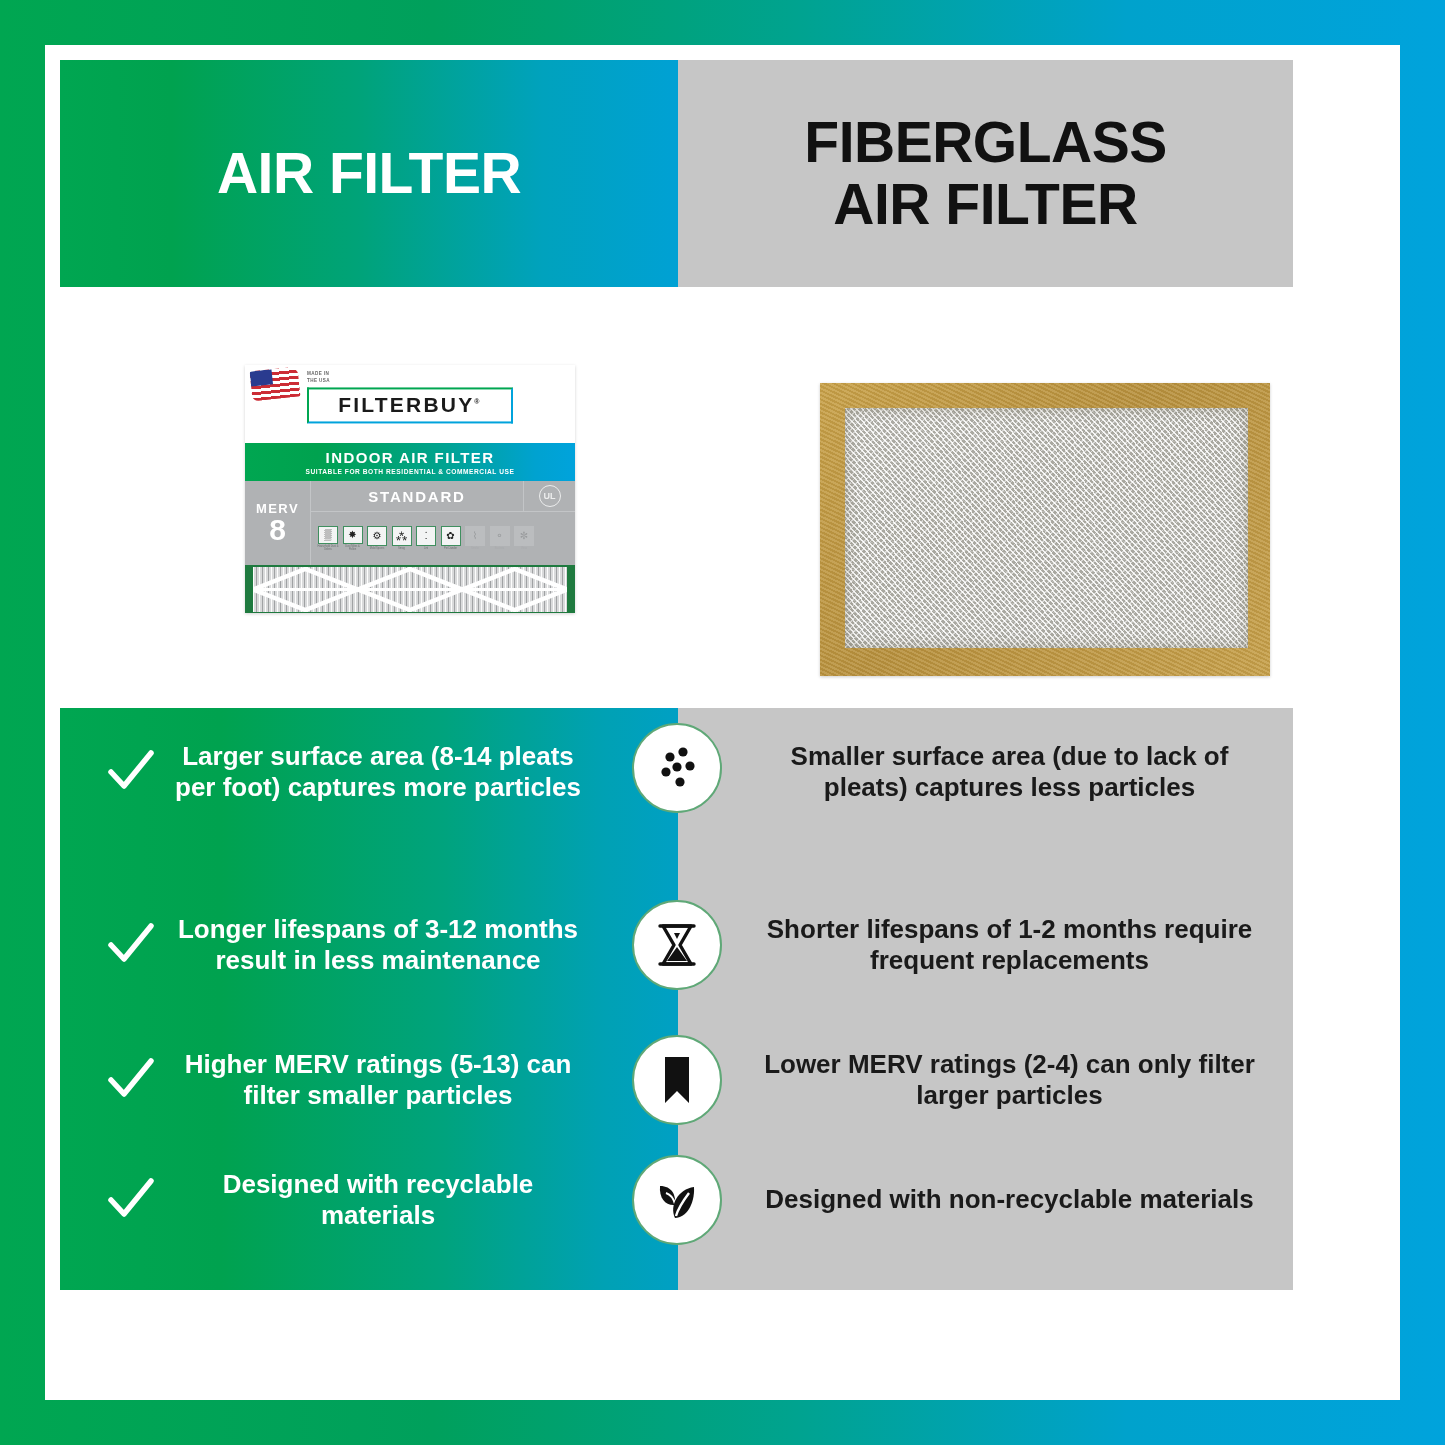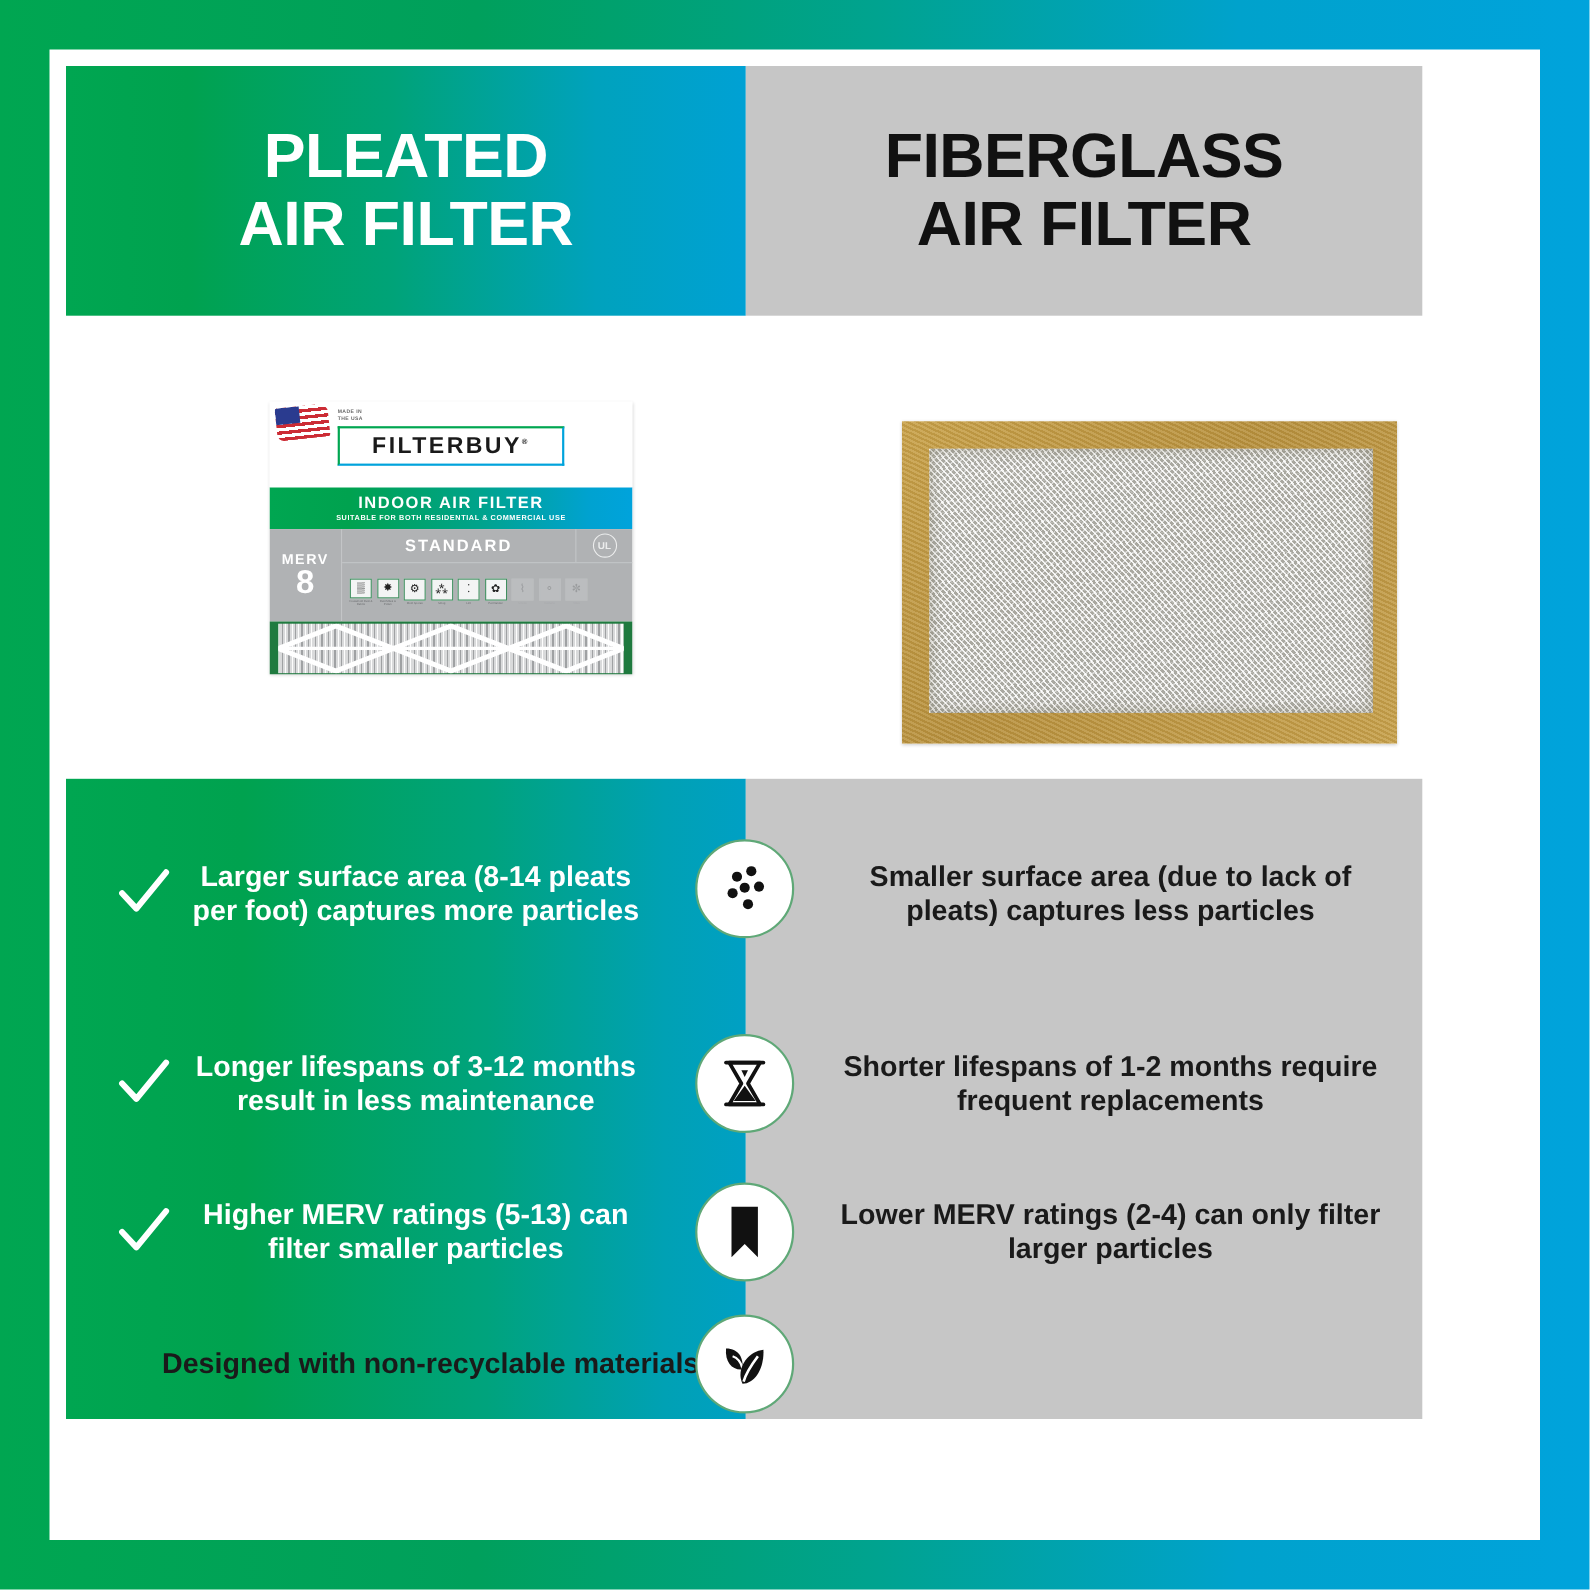--- a/index.html
+++ b/index.html
@@ -151,21 +151,21 @@
   }
 
   
   #panel{ position:absolute; left:60px; top:708px; width:1233px; height:582px; display:flex; }
   .panel-left{
     width:618px;
     background:linear-gradient(90deg,#00a651 0%, #00a24f 26%, #00a37d 62%, #00a1b4 88%, #00a0c4 100%);
   }
   .panel-right{ width:615px; background:#c6c6c6; }
 
-  #rows{ position:absolute; left:60px; top:720px; width:1233px; height:582px;padding-left:28px; }
+  #rows{ position:absolute; left:60px; top:680px; width:1233px; height:582px;padding-left:28px; }
   .row{ position:absolute; left:0; width:100%; display:flex; align-items:center; }
   .row-left{
     width:618px; display:flex; align-items:center; padding-left:38px; padding-right:86px;
   }
   .row-right{
     width:615px; display:flex; align-items:center; padding-left:86px; padding-right:38px;
   }
   .check{ width:66px; flex-shrink:0; display:flex; align-items:center; justify-content:center; }
   .check svg{ width:52px; height:52px; display:block; }
   .row-text{
@@ -187,21 +187,20 @@
   .dot{ fill:#111; }
 </style>
 </head>
 <body>
 
 <div id="card"></div>
 
 <div id="header">
   <div class="hdr-left">
     <div class="hdr-title">
-      <span>PLEATED</span>
       <span>AIR FILTER</span>
     </div>
   </div>
   <div class="hdr-right">
     <div class="hdr-title">
       <span>FIBERGLASS</span>
       <span>AIR FILTER</span>
     </div>
   </div>
 </div>
@@ -366,20 +365,28 @@
       <div class="row-text">Lower MERV ratings (2-4) can only filter larger particles</div>
     </div>
   </div>
   <div class="ctr-icon" style="top:355px;">
     <svg viewBox="0 0 54 54">
       <path d="M15,4 L39,4 L39,50 L27,38 L15,50 Z" fill="#111"></path>
     </svg>
   </div>
 
   <div class="row" style="top:460px; height:120px;">
+    <div class="row-left">
+      <div class="check">
+        <svg viewBox="0 0 52 52">
+            <path d="M6,26 L19,40 L46,7" stroke="#ffffff" stroke-width="5.5" fill="none" stroke-linecap="round" stroke-linejoin="round"></path>
+          </svg>
+      </div>
+      <div class="row-text">Designed with recyclable materials</div>
+    </div>
     <div class="row-right">
       <div class="row-text">Designed with non-recyclable materials</div>
     </div>
   </div>
   <div class="ctr-icon" style="top:475px;">
     <svg viewBox="0 0 54 54">
       <path d="M10,13 C22,13 26,22 25,32 C16,33 9,26 10,13 Z" fill="#111"></path>
       <path d="M16,20 C22,22 24,27 25,31" stroke="#fff" stroke-width="2" fill="none"></path>
       <path d="M44,14 C45,31 36,45 25,45 C19,33 28,16 44,14 Z" fill="#111"></path>
       <path d="M39,20 C33,28 28,36 26,43" stroke="#fff" stroke-width="2.4" fill="none"></path>

